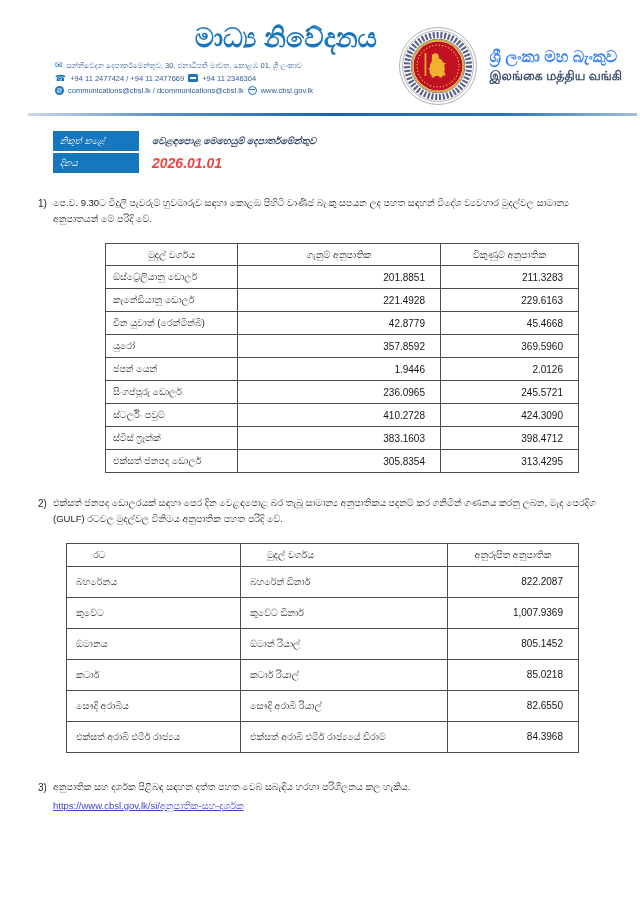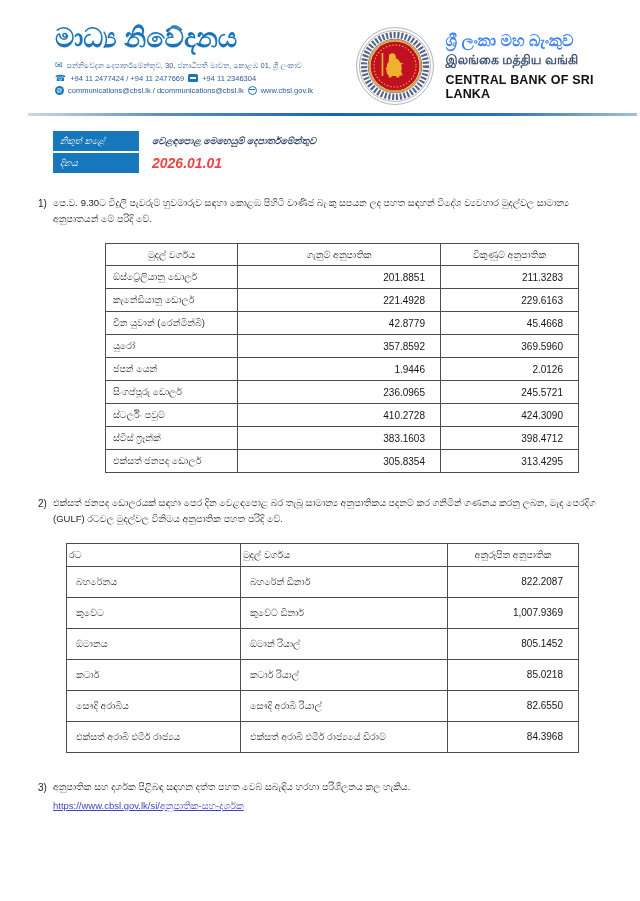--- a/index.html
+++ b/index.html
@@ -3,21 +3,21 @@
 <meta charset="utf-8">
 <style>
   * { margin:0; padding:0; box-sizing:border-box; }
   html,body { background:#ffffff; }
   body { width:640px; font-family:"Liberation Sans","DejaVu Sans",sans-serif; }
   .page { position:relative; width:640px; height:901px; background:#fff; overflow:hidden; }
 
   
   .letterhead { display:flex; align-items:flex-start; padding:24px 18px 0 55px; }
   .lh-left { width:322px; }
-  .lh-title { font-size:27px; font-weight:bold; color:#1b75bc; line-height:1.1; margin-bottom:7px; }
+  .lh-title { font-size:27px; font-weight:bold; color:#1b75bc; line-height:1.1; margin-bottom:7px;text-align:right; }
   .contact-line { display:flex; align-items:center; gap:4px; font-size:7.5px; color:#2d5a96; margin-top:3px; white-space:nowrap; }
   .glyph-icon { color:#1b75bc; font-size:9px; line-height:1; }
   .at-icon { display:inline-flex; align-items:center; justify-content:center; width:9px; height:9px; border-radius:50%; background:#1b75bc; color:#fff; font-size:6px; font-weight:bold; }
   .fax-icon { display:inline-block; width:10px; height:8px; background:#1b75bc; border-radius:1.5px; position:relative; }
   .fax-icon::after { content:""; position:absolute; left:2px; top:3px; width:6px; height:2px; background:#fff; }
   .globe-icon { display:inline-flex; align-items:center; justify-content:center; width:9px; height:9px; border-radius:50%; border:1.4px solid #1b75bc; position:relative; }
   .globe-icon::after { content:""; position:absolute; left:0; top:2.6px; width:6.5px; height:1.2px; background:#1b75bc; }
   .lh-right { margin-left:auto; display:flex; align-items:center; gap:11px; padding-top:2px; }
   .bank-names { text-align:left; }
   .bank-si { font-size:16px; font-weight:bold; color:#3b82f6; }
@@ -43,21 +43,21 @@
   .sec3 { margin-top:26px; }
   .weblink { display:inline-block; margin-top:3px; font-size:9.5px; color:#4343c6; text-decoration:underline; }
 
   
   table { border-collapse:collapse; table-layout:fixed; }
   th, td { border:1px solid #4d4d4d; font-weight:normal; overflow:hidden; }
   .t1 { margin:16px 0 0 105px; width:473px; }
   .t1 th { height:22px; font-size:9.5px; text-align:center; color:#222; }
   .t1 td { height:23px; font-size:9.5px; padding:0 7px; color:#2a2a2a; }
   .t2 { margin:15px 0 0 66px; width:512px; }
-  .t2 th { height:23px; font-size:9.5px; color:#222; text-align:left; padding:0 2px; }
+  .t2 th { height:23px; font-size:9.5px; color:#222; text-align:left; padding:0 26px; }
   .t2 th.center { text-align:center; padding:0; }
   .t2 td { height:31px; font-size:9.5px; padding:7px 9px; color:#2a2a2a; }
   td.num { text-align:right; padding-right:15px; font-size:10px; color:#151515; }
 
   
   .seal { width:80px; height:80px; flex-shrink:0; }
 </style>
 </head>
 <body>
 
@@ -91,21 +91,20 @@
         <circle cx="40" cy="40" r="26.8" fill="none" stroke="#303c70" stroke-width="0.7"></circle>
         <circle cx="40" cy="40" r="25.6" fill="none" stroke="#d9a92e" stroke-width="1.6"></circle>
         <circle cx="40" cy="40" r="24.5" fill="#c01022"></circle>
         <circle cx="40" cy="40" r="21" fill="none" stroke="#e8b93a" stroke-width="1.1" stroke-dasharray="1.4 1.9"></circle>
         <rect x="26.6" y="27" width="1.7" height="23" fill="#eeb22e"></rect>
         <path d="M34 29 c2.2-2.2 5.2-2.2 6.4 0 c0.8 1.3 0.7 2.2 0.2 3.2 c2.2 0.6 3.8 2.1 4.4 4.2 l3.2 1.1 -2.2 1.6 c1.1 2 1.1 4.2 0.1 6.2 l1.6 4.2 -3.1 0 -0.5 2.1 -2.6 0 -0.5-1.6 -4.2 0 -0.5 1.6 -2.6 0 0-2.1 c-1.6-1.1-2.6-3.1-2.1-5.2 l-1.1-2.1 1.6-1.1 c-0.5-2.1 0-4.2 1.6-5.2 z" fill="#eeb22e"></path>
       </svg>
       <div class="bank-names">
         <div class="bank-si">ශ්‍රී ලංකා මහ බැංකුව</div>
         <div class="bank-ta">இலங்கை மத்திய வங்கி</div>
-        <div class="bank-en">CENTRAL BANK OF SRI LANKA</div>
       </div>
     </div>
   </div>
 
   <div class="divider"></div>
 
   <div class="meta">
     <div class="meta-row">
       <span class="meta-label">නිකුත් කළේ</span>
       <span class="meta-value">වෙළඳපොළ මෙහෙයුම් දෙපාර්තමේන්තුව</span>

